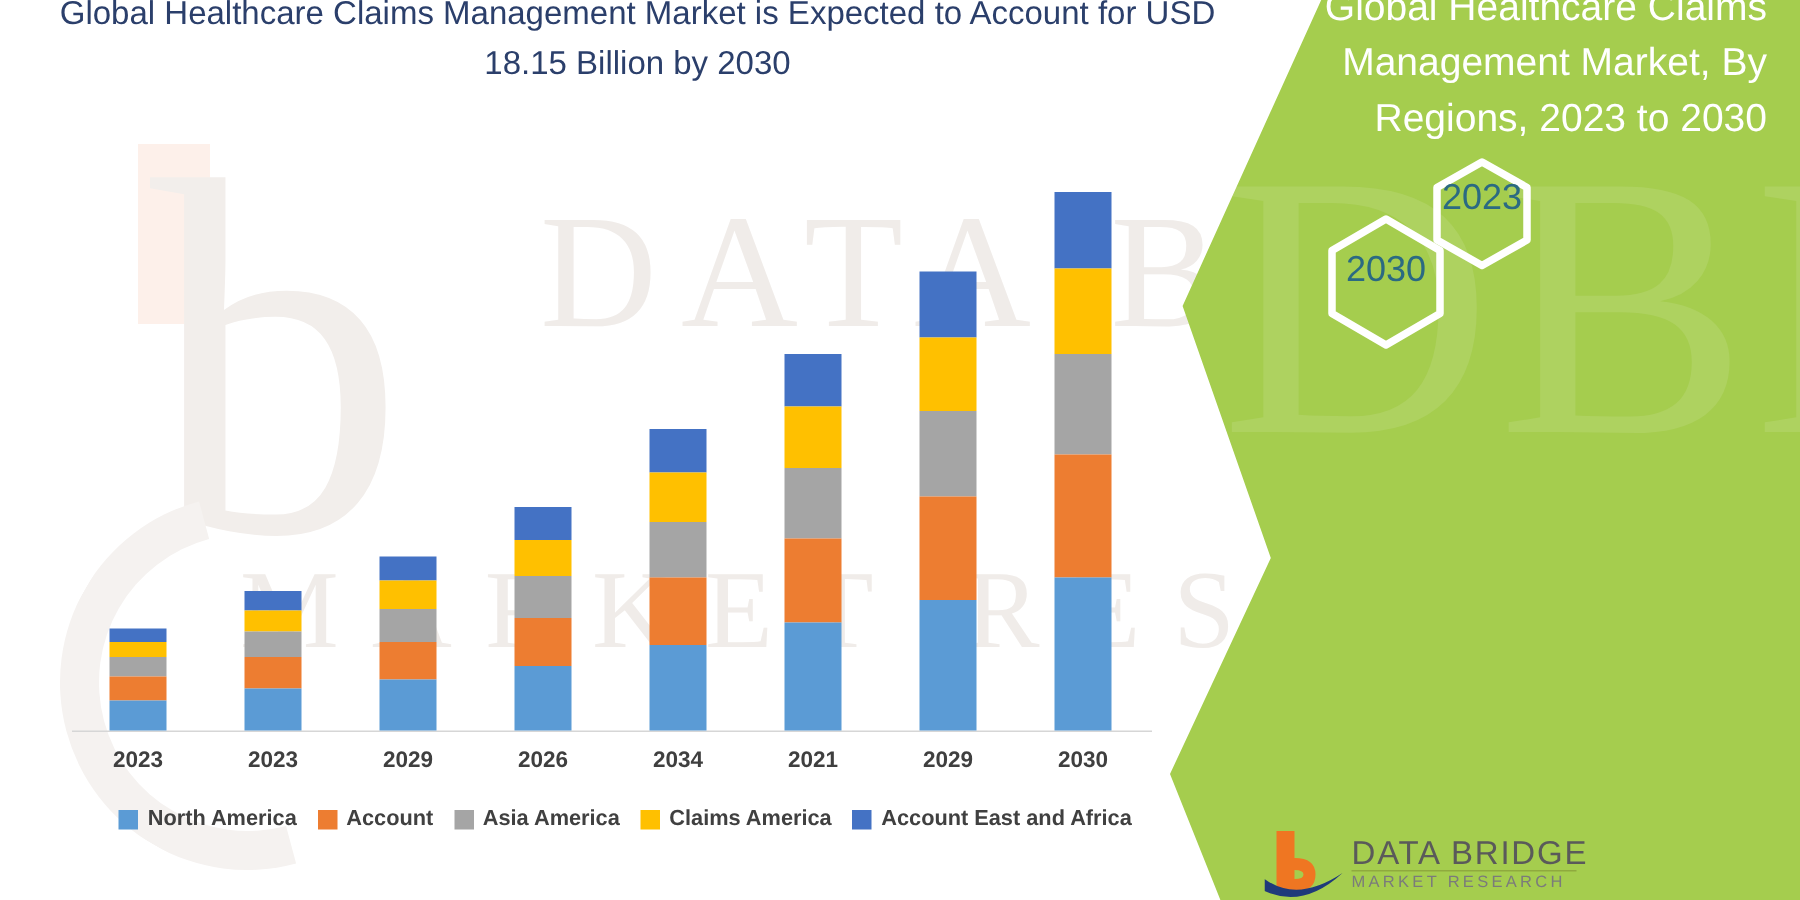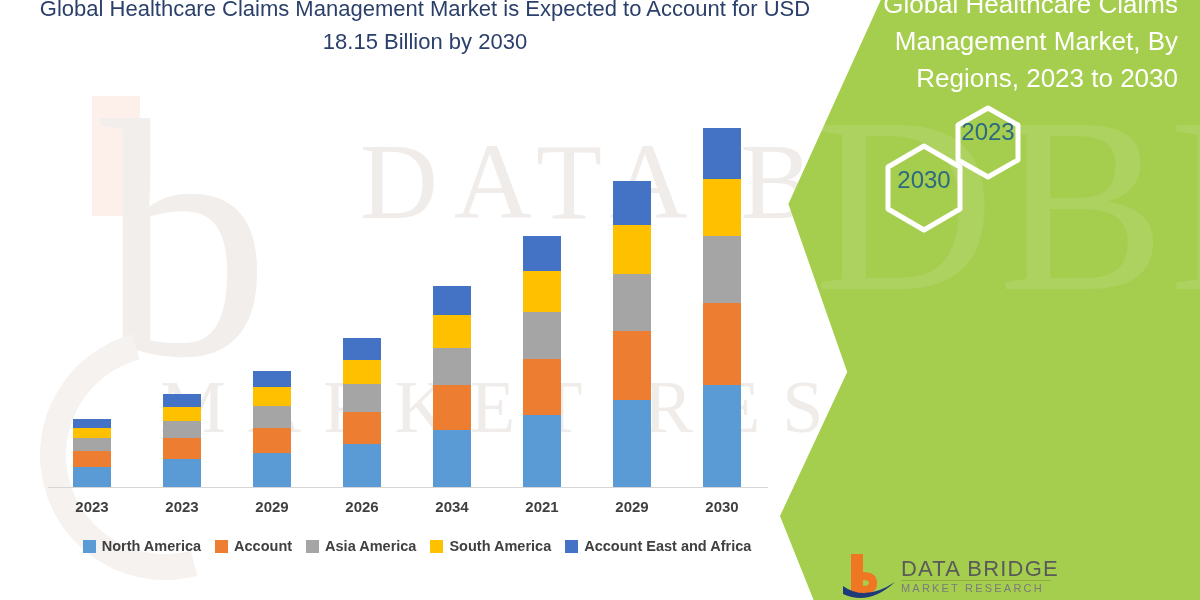--- a/index.html
+++ b/index.html
@@ -216,21 +216,21 @@
         <div class="legend-item">
           <span class="legend-swatch" style="background: rgb(237, 125, 49);"></span>
           <span class="legend-label">Account</span>
         </div>
         <div class="legend-item">
           <span class="legend-swatch" style="background: rgb(165, 165, 165);"></span>
           <span class="legend-label">Asia America</span>
         </div>
         <div class="legend-item">
           <span class="legend-swatch" style="background: rgb(255, 192, 0);"></span>
-          <span class="legend-label">South America</span>
+          <span class="legend-label">Claims America</span>
         </div>
         <div class="legend-item">
           <span class="legend-swatch" style="background: rgb(68, 114, 196);"></span>
           <span class="legend-label">Account East and Africa</span>
         </div>
       </div>
   </div>
 
   <div class="green-panel">
     <div class="green-shape"></div>

